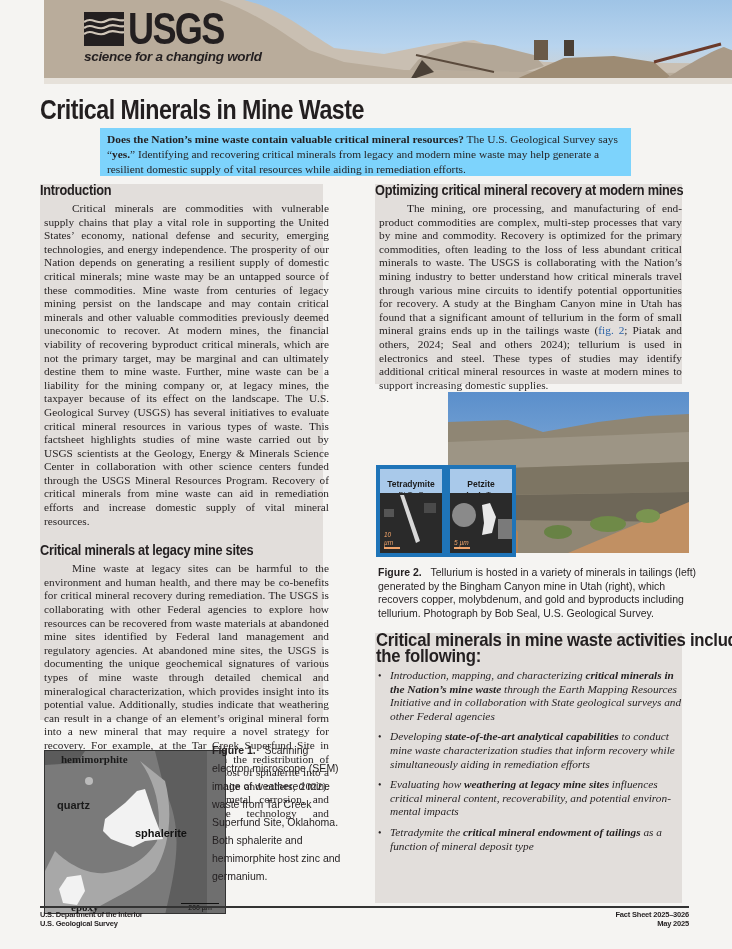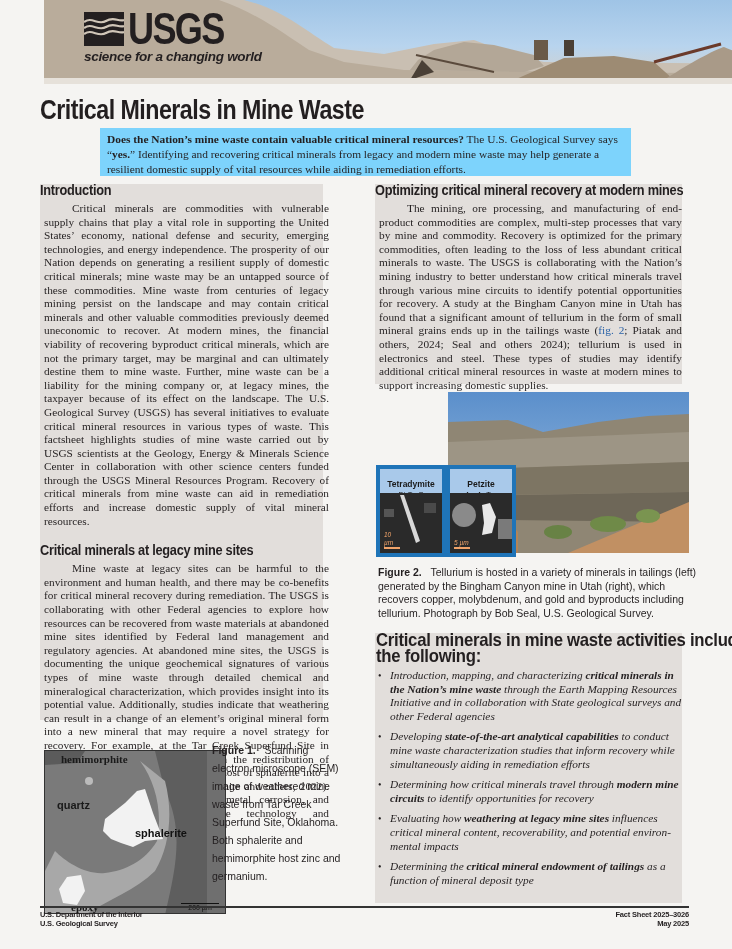--- a/index.html
+++ b/index.html
@@ -201,23 +201,22 @@
 </div>
 
 <div class="shade act-box"></div>
 <h2 class="h2 act-h">
   <span>Critical minerals in mine waste activities include</span><br>
   <span>the following:</span>
 </h2>
 <ul class="acts">
   <li><span>Introduction, mapping, and characterizing </span><b>critical minerals in the Nation’s mine waste</b><span> through the Earth Mapping Resources Initiative and in collaboration with State geological surveys and other Federal agencies</span></li>
   <li><span>Developing </span><b>state-of-the-art analytical capabilities</b><span> to conduct mine waste characterization studies that inform recovery while simultaneously aiding in remediation efforts</span></li>
-  <li><span>Determining how critical minerals travel through </span><b>modern mine circuits</b><span> to identify opportunities for recovery</span></li>
   <li><span>Evaluating how </span><b>weathering at legacy mine sites</b><span> influences critical mineral content, recoverability, and potential environ-mental impacts</span></li>
-  <li><span>Determining the </span><b>critical mineral endowment of tailings</b><span> as a function of mineral deposit type</span></li>
+  <li><span>Tetradymite the </span><b>critical mineral endowment of tailings</b><span> as a function of mineral deposit type</span></li>
 </ul>
 
 <div class="rule"></div>
 <div class="footer left">
   <div>U.S. Department of the Interior</div>
   <div>U.S. Geological Survey</div>
 </div>
 <div class="footer right">
   <div>Fact Sheet 2025–3026</div>
   <div>May 2025</div>

